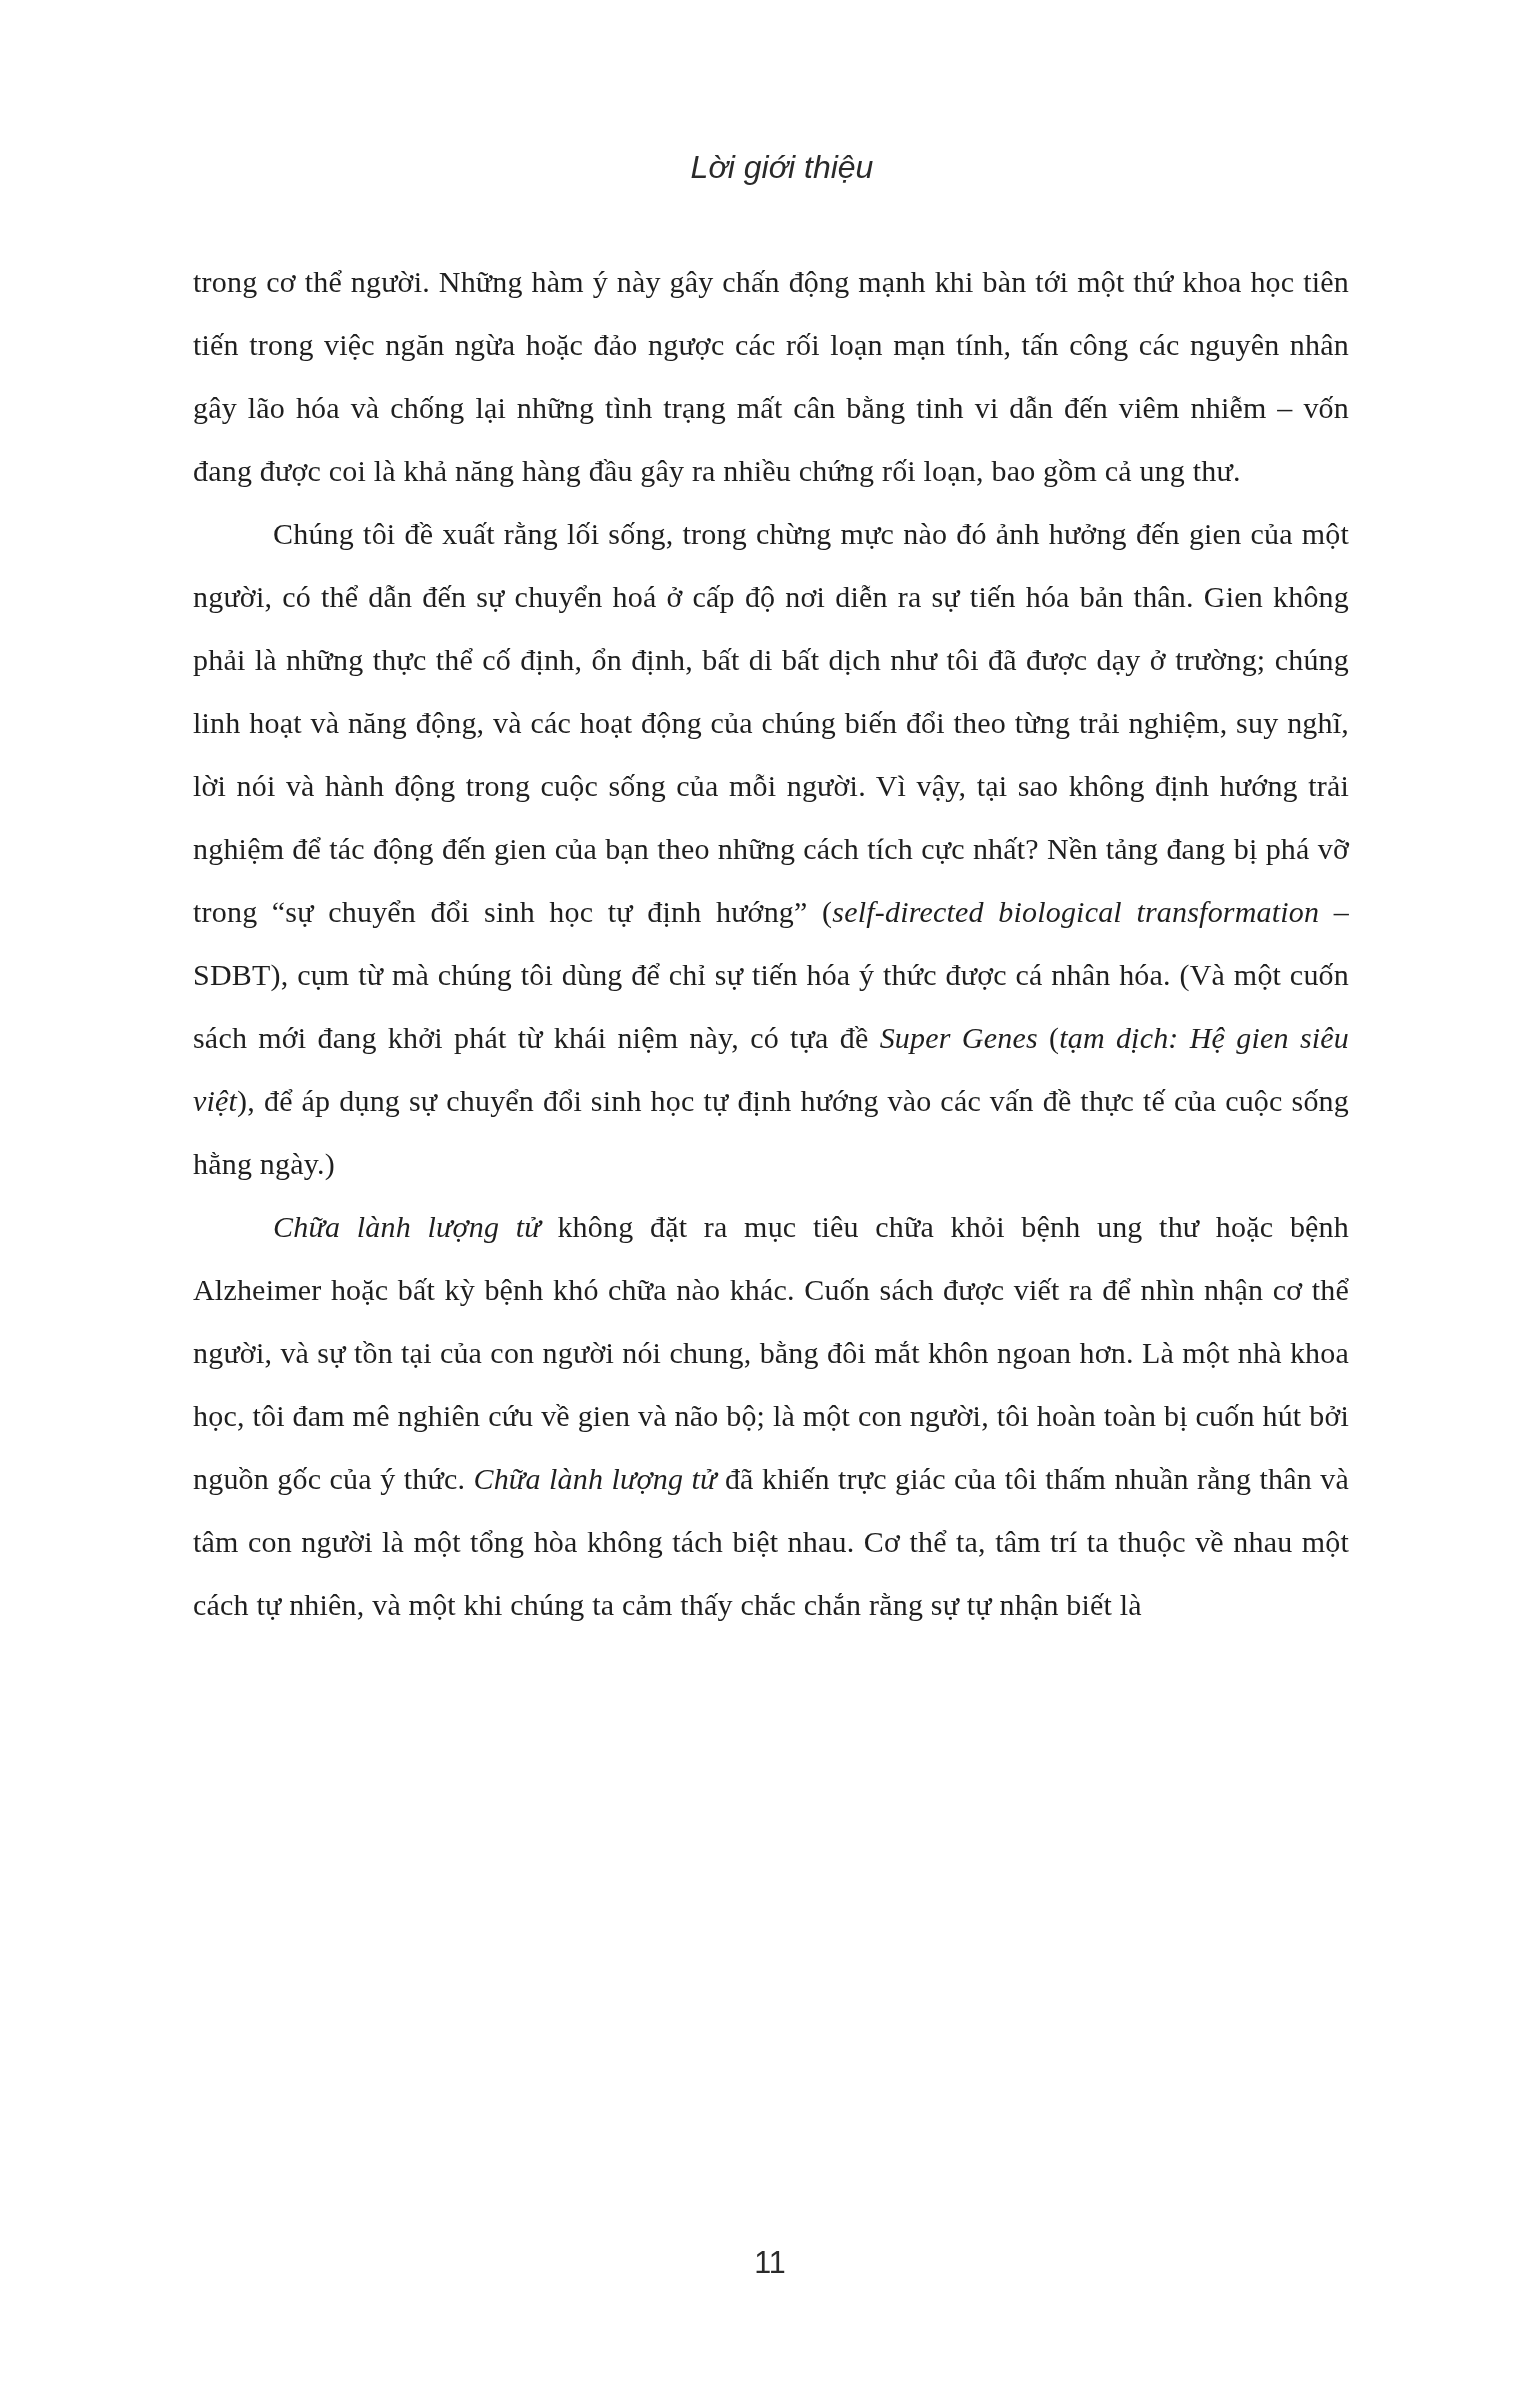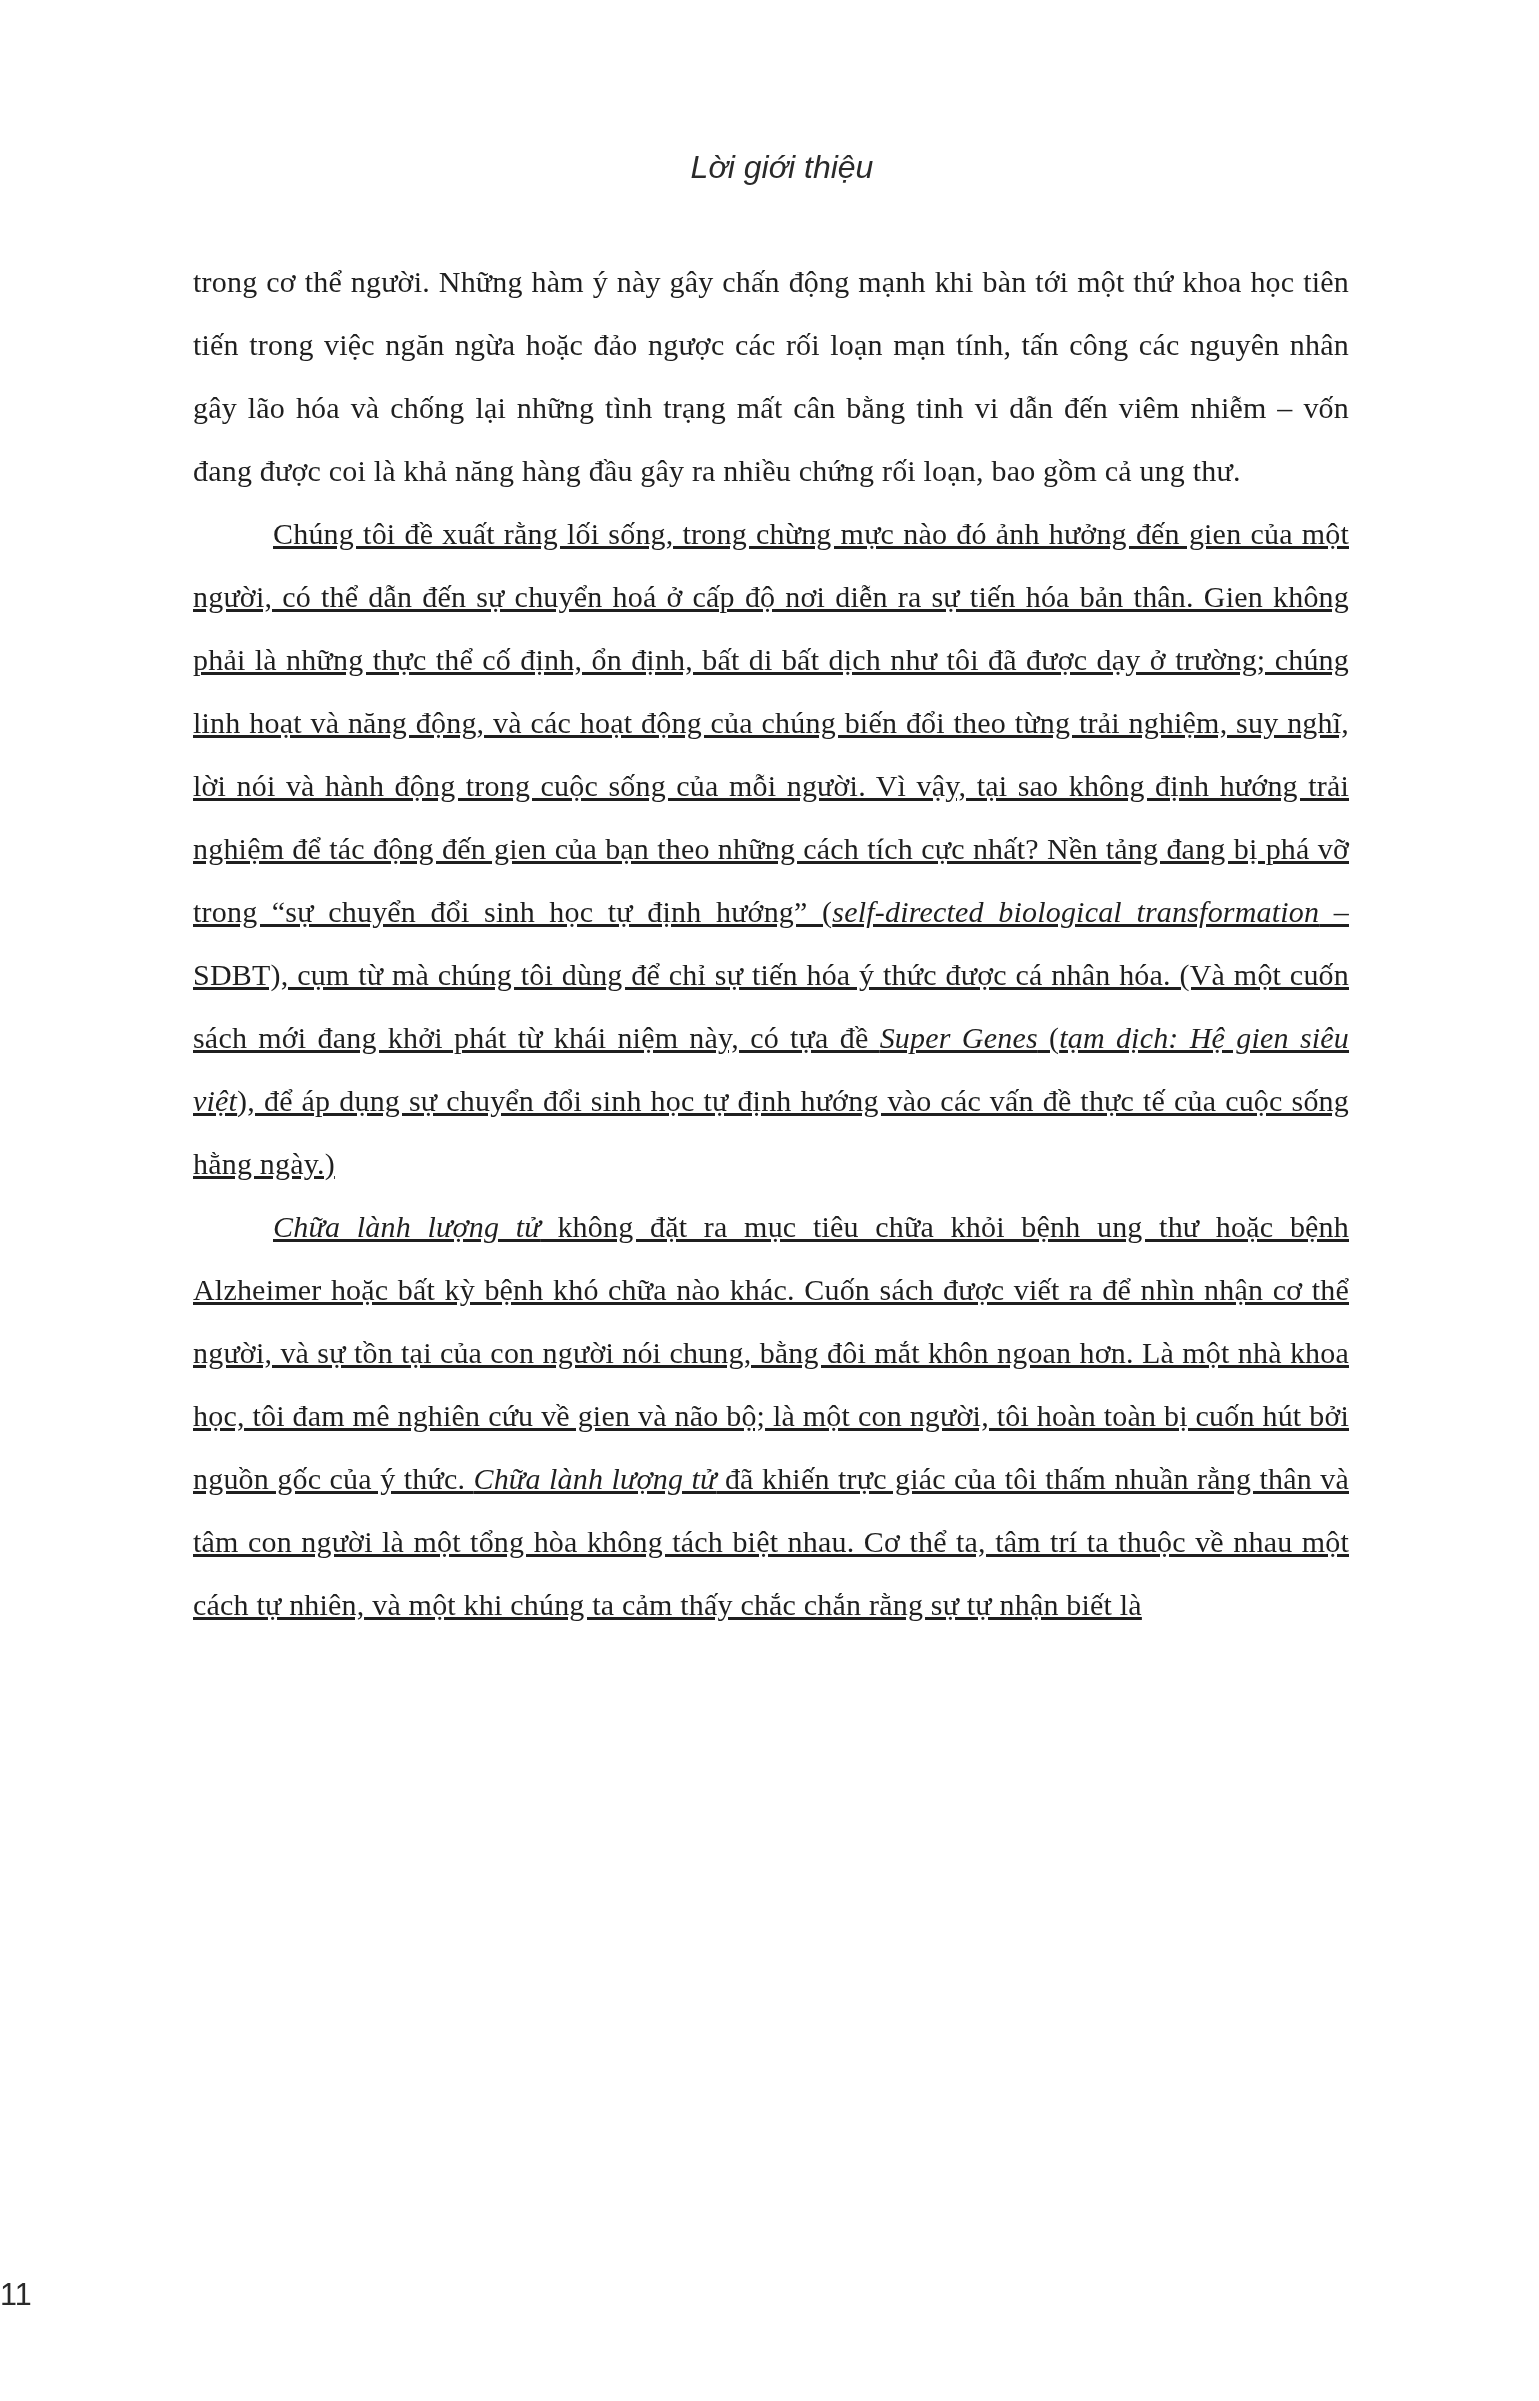--- a/index.html
+++ b/index.html
@@ -37,34 +37,33 @@
     line-height: 63px;
     text-align: justify;
     letter-spacing: 0.2px;
   }
   .body-text p.para {
     margin: 0;
     padding: 0;
   }
   .body-text p.para.indent {
     text-indent: 80px;
-    text-decoration: underline;
   }
   .italic {
     font-style: italic;
   }
   .page-number {
     position: absolute;
     top: 2245px;
     left: 0;
     width: 100%;
+    text-align: center;
     font-family: "Liberation Sans", sans-serif;
     font-size: 30.5px;
     color: #2a2a2a;
-    margin-top: 32px;
   }
 </style>
 </head>
 <body>
 
 <div class="page">
   <div class="running-header">Lời giới thiệu</div>
 
   <div class="body-text">
       <p class="para"><span>trong cơ thể người. Những hàm ý này gây chấn động mạnh khi bàn tới một thứ khoa học tiên tiến trong việc ngăn ngừa hoặc đảo ngược các rối loạn mạn tính, tấn công các nguyên nhân gây lão hóa và chống lại những tình trạng mất cân bằng tinh vi dẫn đến viêm nhiễm – vốn đang được coi là khả năng hàng đầu gây ra nhiều chứng rối loạn, bao gồm cả ung thư.</span></p>

